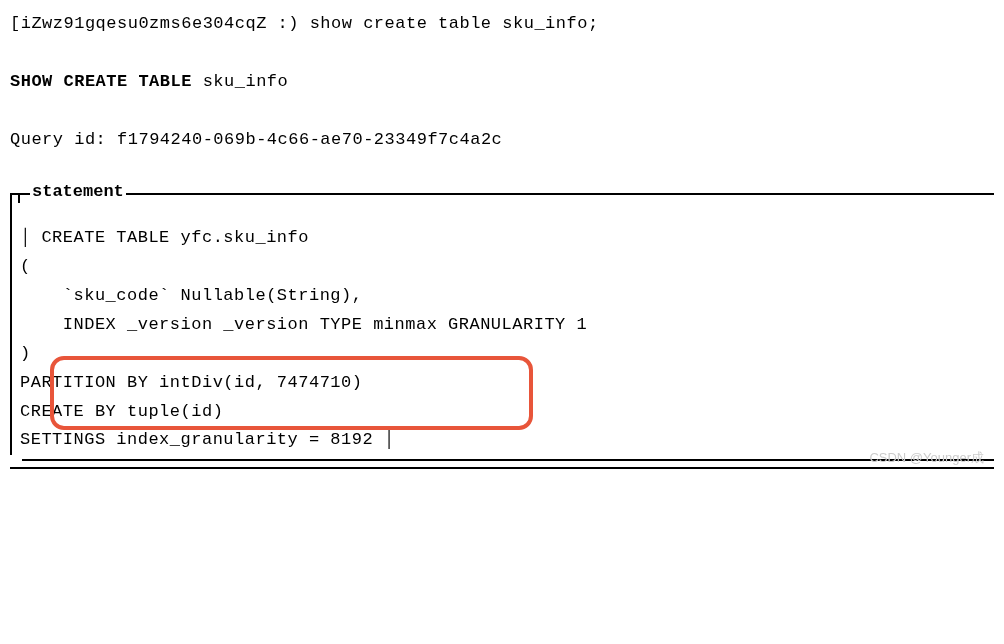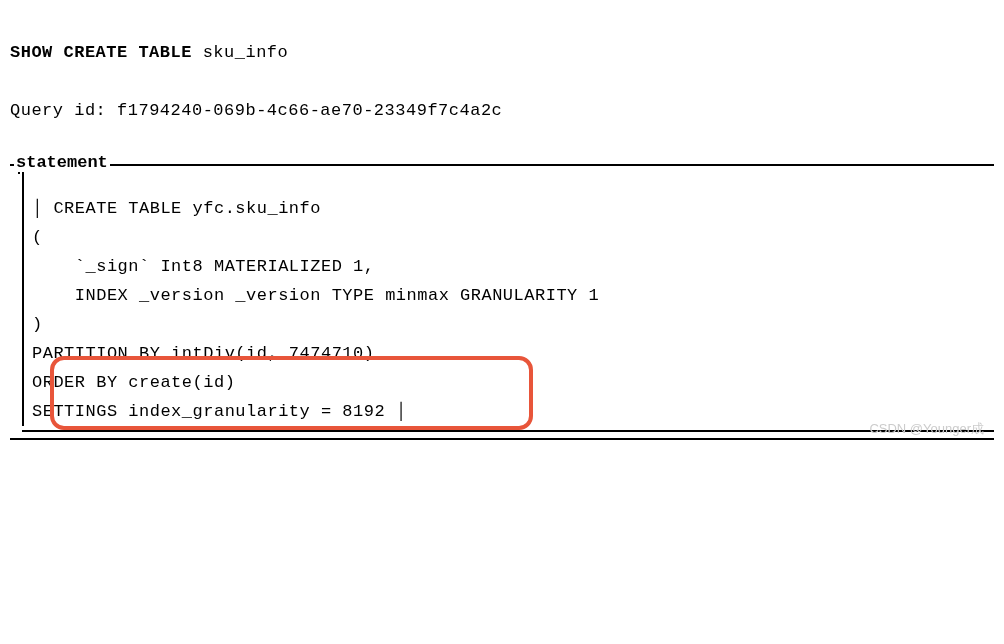--- a/index.html
+++ b/index.html
@@ -22,29 +22,29 @@
     text-align: center;
   }
   .box-top {
     border-top: 2px solid #000;
     margin-top: 10px;
     position: relative;
   }
   .box-label {
     position: absolute;
     top: -13px;
-    left: 4px;
+    left: 20px;
     background: #fff;
     padding: 0 2px;
     font-weight: bold;
   }
   .box-left {
     border-left: 2px solid #000;
     padding-left: 8px;
-    margin-left: 12px;
+    margin-left: 0;
   }
   .box-bottom {
     border-bottom: 2px solid #000;
     margin-left: 12px;
     margin-top: 4px;
   }
   .outer-bottom {
     border-bottom: 2px solid #000;
     margin-top: 6px;
   }
@@ -72,45 +72,46 @@
     color: #ccc;
     font-size: 13px;
     font-family: sans-serif;
   }
 </style>
 </head>
 <body>
 
 <div class="container">
 
+  <div class="line">[iZwz91gqesu0zms6e304cqZ :) show create table sku_info;</div>
 
   <div class="line"> </div>
 
   <div class="line"><span class="bold">SHOW CREATE TABLE</span><span> sku_info</span></div>
 
   <div class="line"> </div>
 
   <div class="line"><span>Query id: </span><span>f1794240-069b-4c66-ae70-23349f7c4a2c</span></div>
 
   <div class="line"> </div>
 
   <div class="box-top">
     <div class="corner-tl"></div>
     <span class="box-label">statement</span>
   </div>
 
   <div class="box-left">
     <div class="line"> </div>
     <div class="line">│ CREATE TABLE yfc.sku_info</div>
     <div class="line">(</div>
-    <div class="line">    `_sign` Int8 MATERIALIZED 1,</div>
+    <div class="line">    `sku_code` Nullable(String),</div>
     <div class="line">    INDEX _version _version TYPE minmax GRANULARITY 1</div>
     <div class="line">)</div>
     <div class="line">PARTITION BY intDiv(id, 7474710)</div>
-    <div class="line">ORDER BY create(id)</div>
+    <div class="line">CREATE BY tuple(id)</div>
     <div class="line">SETTINGS index_granularity = 8192 │</div>
   </div>
 
   <div class="box-bottom"></div>
   <div class="outer-bottom"></div>
 
   <div class="highlight-box" style="left:40px; top:346px; width:475px; height:66px;"></div>
 
   <div class="watermark">CSDN @Younger成</div>
 </div>

